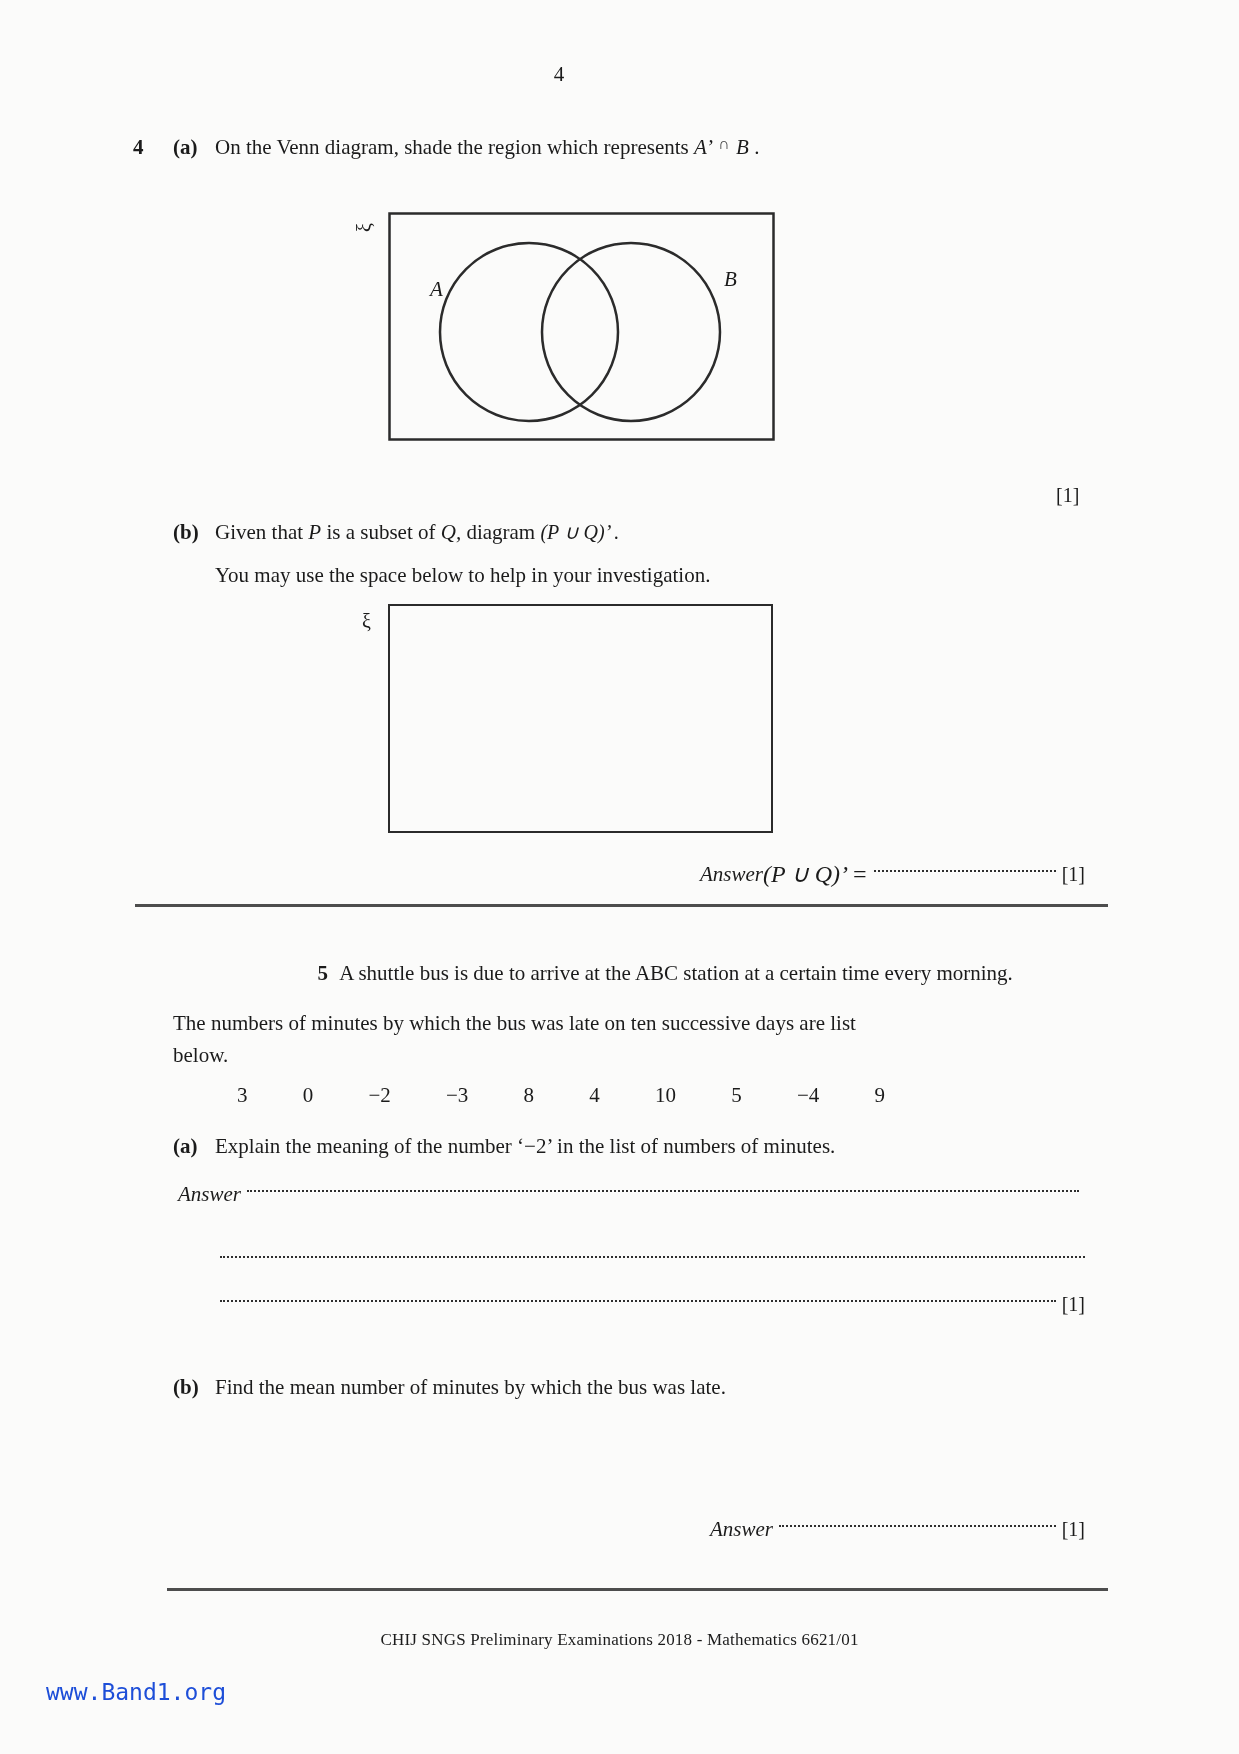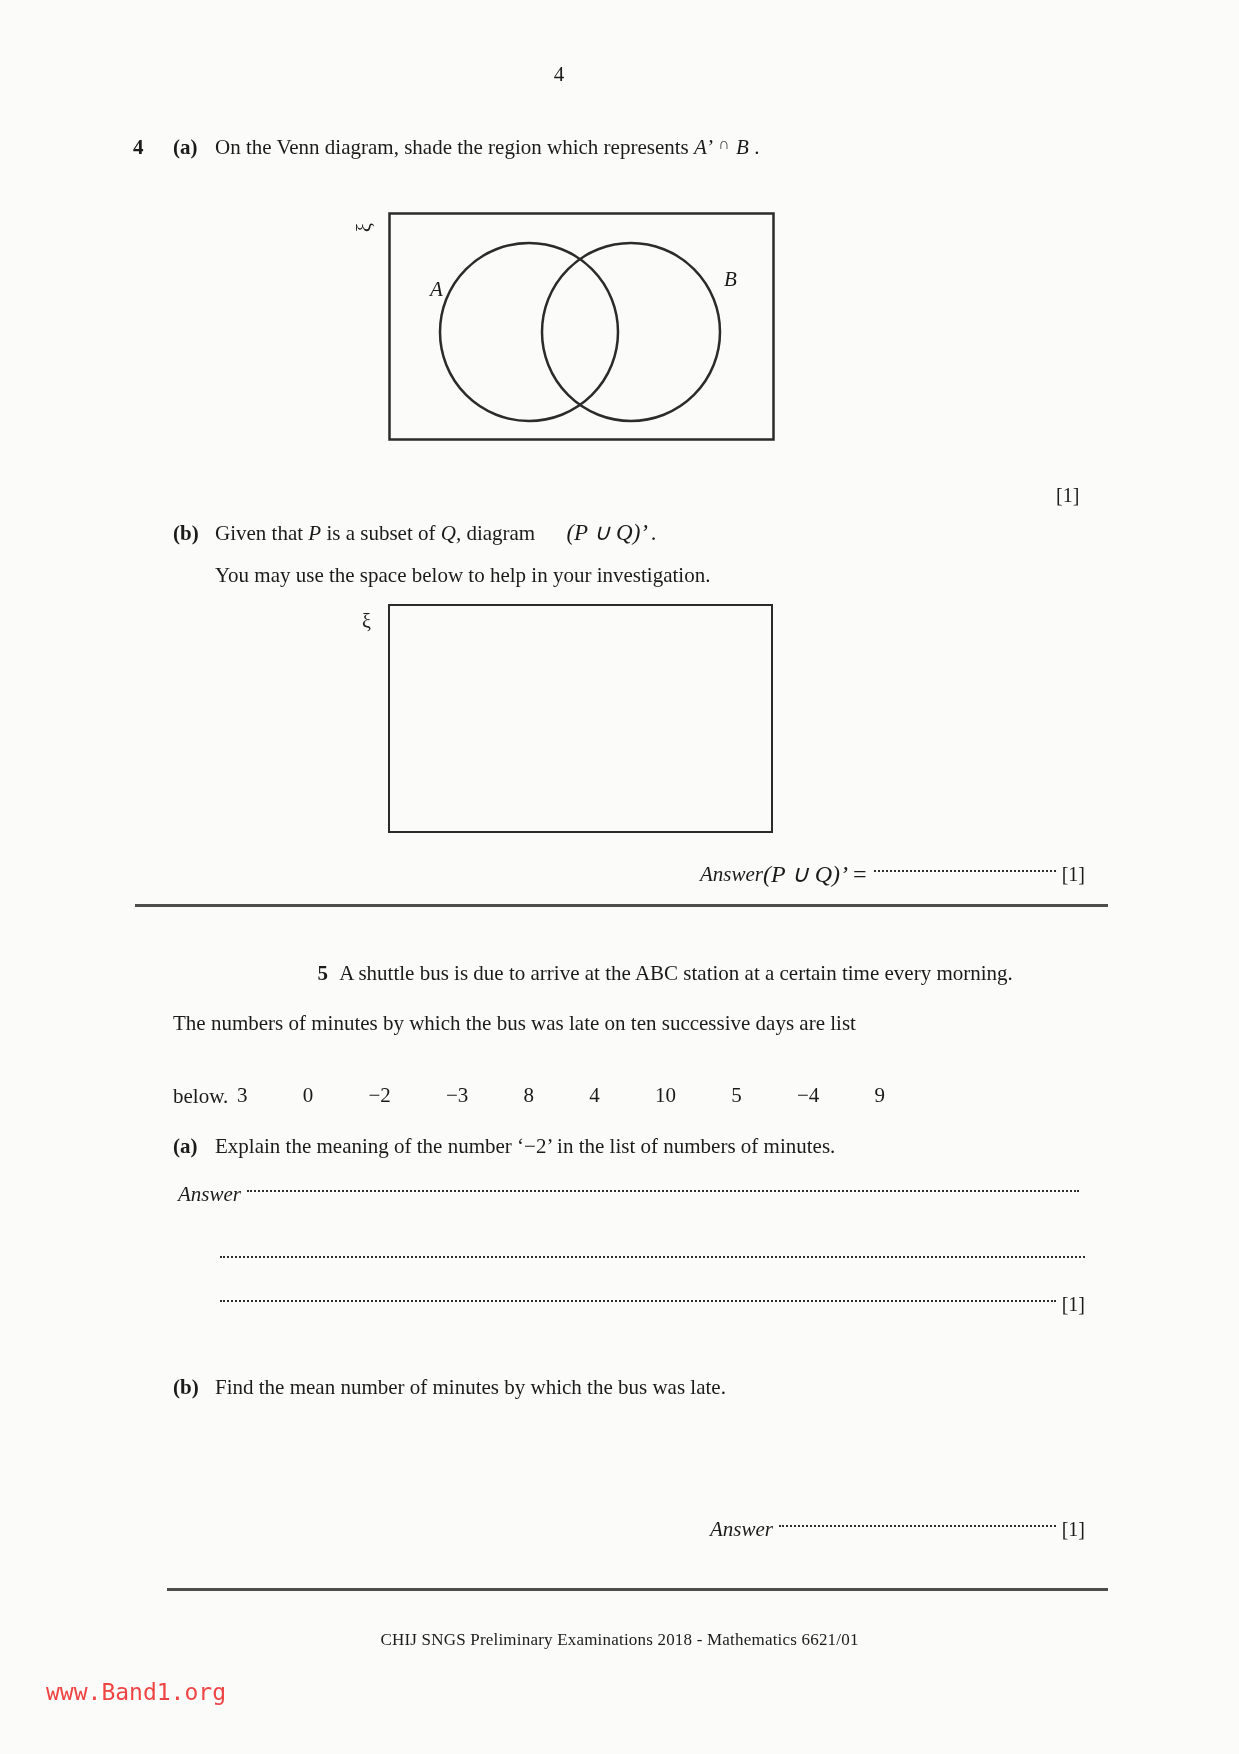--- a/index.html
+++ b/index.html
@@ -26,21 +26,21 @@
   .anslabel { font-style:italic; font-size:21px; }
   .leader { flex:1; border-bottom:2.5px dotted #2e2e2e; height:2px; margin:0 6px 6px 6px; }
   .leadline { border-bottom:2.5px dotted #2e2e2e; }
   .divider { height:3px; background:#4d4d4d; }
   .vennbox { border:2.5px solid #2b2b2b; background:transparent; }
   .xi { font-size:20px; font-family:"Liberation Serif", serif; }
   .xi-rot { transform:rotate(-90deg); display:inline-block; }
   svg text { font-family:"Liberation Serif", serif; font-style:italic; font-size:21px; fill:#1b1b1b; }
   .minutes { display:flex; justify-content:space-between; font-size:21px; }
   .footer { text-align:center; font-size:17px; letter-spacing:.2px; }
-  .watermark { font-family:"DejaVu Sans Mono", monospace; font-size:23px; color:#ef4444; }
+  .watermark { font-family:"DejaVu Sans Mono", monospace; font-size:23px; color:#1d4ed8; }
   .pagenum { text-align:center; font-size:21px; }
 </style>
 </head>
 <body>
 
 <div class="abs pagenum" style="top:62px;left:0;width:1118px;">4</div>
 
 <div class="abs fs" style="top:134px;left:133px;right:60px;">
   <span class="qnum">4</span><span class="plabel">(a)</span><span>On the Venn diagram, shade the region which represents</span>
   <span class="i">A’</span>
@@ -61,21 +61,21 @@
 </div>
 
 <div class="abs marks" style="top:484px;left:1056px;">[1]</div>
 
 <div class="abs fs" style="top:519px;left:173px;right:60px;">
   <span class="plabel">(b)</span><span>Given that</span>
   <span class="i">P</span>
   <span>is a subset of</span>
   <span class="i">Q,</span>
   <span>diagram</span>
-  <span class="expr" style="font-size:23px;margin-left:26px;">(P ∪ Q)’ .</span>
+  <span class="expr" style="font-size:20px;">(P ∪ Q)’ .</span>
 </div>
 
 <div class="abs fs" style="top:562px;left:215px;right:64px;">You may use the space below to help in your investigation.</div>
 
 <div class="abs vennbox" style="top:604px;left:388px;width:385px;height:229px;">
   <span class="abs xi" style="left:-28px;top:4px;">ξ</span>
 </div>
 
 <div class="abs ansrow" style="top:856px;left:700px;right:154px;height:36px;">
   <span class="anslabel">Answer</span>
@@ -84,21 +84,21 @@
   <span class="marks">[1]</span>
 </div>
 
 <div class="abs divider" style="top:904px;left:135px;width:973px;"></div>
 
 <div class="abs fs" style="top:960px;left:140px;right:60px;text-align:center;">
   <span class="qnum5">5</span><span>A shuttle bus is due to arrive at the ABC station at a certain time every morning.</span>
 </div>
 
 <div class="abs fs" style="top:1010px;left:173px;right:60px;">The numbers of minutes by which the bus was late on ten successive days are list</div>
-<div class="abs fs" style="top:1042px;left:173px;right:60px;margin-top:41px;">below.</div>
+<div class="abs fs" style="top:1042px;left:173px;right:60px;">below.</div>
 
 <div class="abs minutes" style="top:1083px;left:237px;width:648px;">
   <span>3</span>
   <span>0</span>
   <span>−2</span>
   <span>−3</span>
   <span>8</span>
   <span>4</span>
   <span>10</span>
   <span>5</span>

